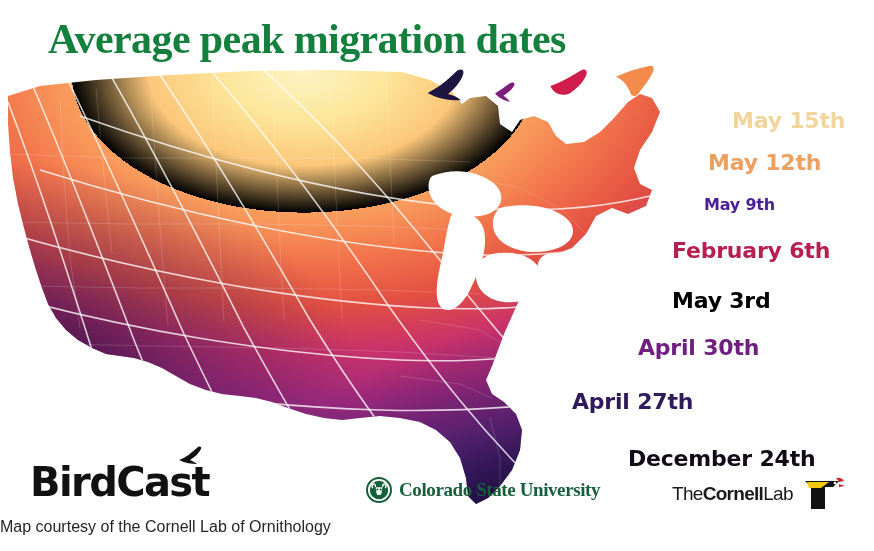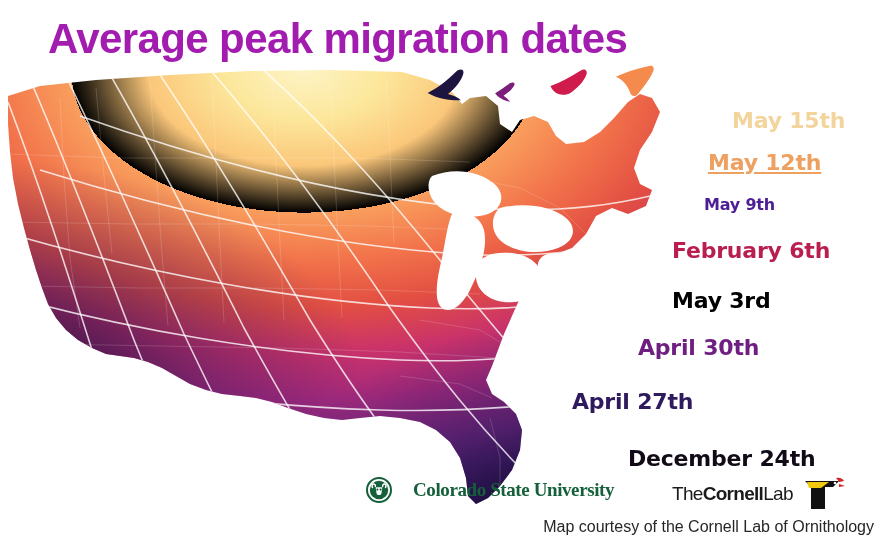--- a/index.html
+++ b/index.html
@@ -8,22 +8,22 @@
     font-family:"Liberation Sans","DejaVu Sans",sans-serif;
     background:#ffffff;
   }
   .stage{position:absolute;inset:0;}
 
   
   #page-title{
     position:absolute;left:48px;top:17px;
     font-size:42px;line-height:1.05;
     font-weight:bold;letter-spacing:-0.6px;
-    color:#a21caf;
-    font-family:Liberation Sans, sans-serif;
+    color:#15803d;
+    font-family:Liberation Serif, serif;
     white-space:nowrap;
   }
 
   
   #map-wrap{position:absolute;left:0;top:58px;width:760px;height:460px;}
   #map-svg{display:block;width:760px;height:460px;overflow:visible;}
 
   
   .date-label{
     position:absolute;white-space:nowrap;
@@ -41,39 +41,39 @@
   }
   #birdcast-wordmark{
     font-size:40px;font-weight:bold;color:#111111;
     letter-spacing:-1.6px;
     font-family:"DejaVu Sans","Liberation Sans",sans-serif;
     line-height:1;
   }
   #birdcast-bird{position:absolute;left:148px;top:-16px;}
 
   
-  #csu-logo{position:absolute;left:366px;top:477px;display:flex;align-items:center;gap:21px;}
+  #csu-logo{position:absolute;left:366px;top:477px;display:flex;align-items:center;gap:7px;}
   #csu-wordmark{
     font-family:"Liberation Serif","DejaVu Serif",serif;
     font-weight:bold;font-size:19px;color:#15603a;letter-spacing:-0.4px;
     white-space:nowrap;
   }
 
   
   #cornell-logo{position:absolute;left:672px;top:475px;display:flex;align-items:center;}
   #cornell-wordmark{
     font-size:19px;color:#1a1a1a;letter-spacing:-0.7px;white-space:nowrap;
     font-family:"Liberation Sans","DejaVu Sans",sans-serif;
   }
   #cornell-wordmark .b{font-weight:bold;}
   #cornell-wordmark .l{font-weight:normal;}
 
   
   #caption{
-    position:absolute;left:0;right:0;top:518px;text-align:right;
+    position:absolute;left:0;right:0;top:518px;text-align:left;
     font-size:16px;color:#262626;
     font-family:"Liberation Sans","DejaVu Sans",sans-serif;
   }
 </style>
 </head>
 <body>
 
 <div class="stage">
 
   <div id="page-title">Average peak migration dates</div>
@@ -186,21 +186,21 @@
         <path d="M452,156 C466,152 480,158 484,172 C488,190 480,212 470,232 C462,248 450,256 442,250 C434,244 436,224 442,200 C446,180 448,164 452,156 Z"></path>
         <path d="M500,150 C524,144 552,148 566,160 C578,170 574,184 558,190 C538,198 510,194 498,180 C490,170 492,156 500,150 Z"></path>
         <path d="M492,196 C514,192 534,198 540,212 C546,228 534,242 514,244 C494,246 478,236 476,220 C474,206 480,200 492,196 Z"></path>
         <path d="M548,196 C572,192 596,198 604,210 C612,224 600,236 578,238 C556,240 540,230 538,216 C536,204 540,198 548,196 Z"></path>
       </g>
     </svg>
   </div>
 
   <div id="date-labels">
       <div class="date-label" style="left: 732px; top: 108px; color: rgb(243, 212, 156); font-size: 22px;">May 15th</div>
-      <div class="date-label" style="left: 708px; top: 150px; color: rgb(237, 160, 96); font-size: 22px; text-decoration: underline;">May 12th</div>
+      <div class="date-label" style="left: 708px; top: 150px; color: rgb(237, 160, 96); font-size: 22px;">May 12th</div>
       <div class="date-label" style="left: 704px; top: 195px; color: #4c1d95; font-size: 16px;">May 9th</div>
       <div class="date-label" style="left: 672px; top: 238px; color: rgb(186, 30, 79); font-size: 22px;">February 6th</div>
       <div class="date-label" style="left: 672px; top: 288px; color: #000000; font-size: 22px;">May 3rd</div>
       <div class="date-label" style="left: 638px; top: 335px; color: rgb(111, 31, 128); font-size: 22px;">April 30th</div>
       <div class="date-label" style="left: 572px; top: 389px; color: rgb(47, 26, 94); font-size: 22px;">April 27th</div>
       <div class="date-label" style="left: 628px; top: 446px; color: rgb(18, 11, 23); font-size: 22px;">December 24th</div>
     </div>
 
   <div id="bird-group">
       <svg class="bird" viewBox="0 0 46 34" width="48" height="34" style="left: 424px; top: 70px; transform: rotate(-8deg);">
@@ -210,20 +210,26 @@
         <path d="M4,18 C10,14 16,8 22,3 C25,1 29,2 27,6 C25,11 20,16 15,20 C18,22 22,24 24,27 C16,26 8,23 4,18 Z" fill="#7c1f7a"></path>
       </svg>
       <svg class="bird" viewBox="0 0 46 34" width="46" height="30" style="left: 546px; top: 70px; transform: rotate(-6deg);">
         <path d="M2,16 C14,13 26,8 38,2 C42,0 46,2 44,7 C41,14 33,21 24,26 C20,28 14,28 10,26 C6,24 3,20 2,16 Z" fill="#d01c4c"></path>
       </svg>
       <svg class="bird" viewBox="0 0 46 34" width="44" height="32" style="left: 614px; top: 66px; transform: rotate(-4deg);">
         <path d="M2,10 C12,6 24,3 38,1 C42,0 44,3 42,7 C38,15 30,24 24,30 C21,33 17,32 16,28 C14,21 10,14 2,10 Z" fill="#f48b4d"></path>
       </svg>
     </div>
 
+  <div id="birdcast-logo">
+    <svg id="birdcast-bird" width="34" height="20" viewBox="0 0 34 20">
+      <path d="M1,14 C8,12 14,6 20,1 C22,0 24,1 23,3 C21,7 17,11 12,14 C14,15 17,16 19,18 C14,18 7,17 1,14 Z" fill="#111111"></path>
+    </svg>
+    <div id="birdcast-wordmark">BirdCast</div>
+  </div>
 
   <div id="csu-logo">
     <svg width="26" height="26" viewBox="0 0 26 26">
       <circle cx="13" cy="13" r="12" fill="none" stroke="#15603a" stroke-width="2"></circle>
       <circle cx="13" cy="13" r="9.2" fill="#15603a"></circle>
       <path d="M6.5,10.5 C5.2,8.6 6.4,6.6 8.4,7.2 C9.2,7.5 9.6,8.4 9.3,9.3
                M19.5,10.5 C20.8,8.6 19.6,6.6 17.6,7.2 C16.8,7.5 16.4,8.4 16.7,9.3" fill="none" stroke="#ffffff" stroke-width="1.5" stroke-linecap="round"></path>
       <path d="M9.6,10.2 L16.4,10.2 L15.4,16.4 C15.0,18.6 11.0,18.6 10.6,16.4 Z" fill="#ffffff"></path>
       <circle cx="11.4" cy="12.6" r="1.05" fill="#15603a"></circle>
       <circle cx="14.6" cy="12.6" r="1.05" fill="#15603a"></circle>

